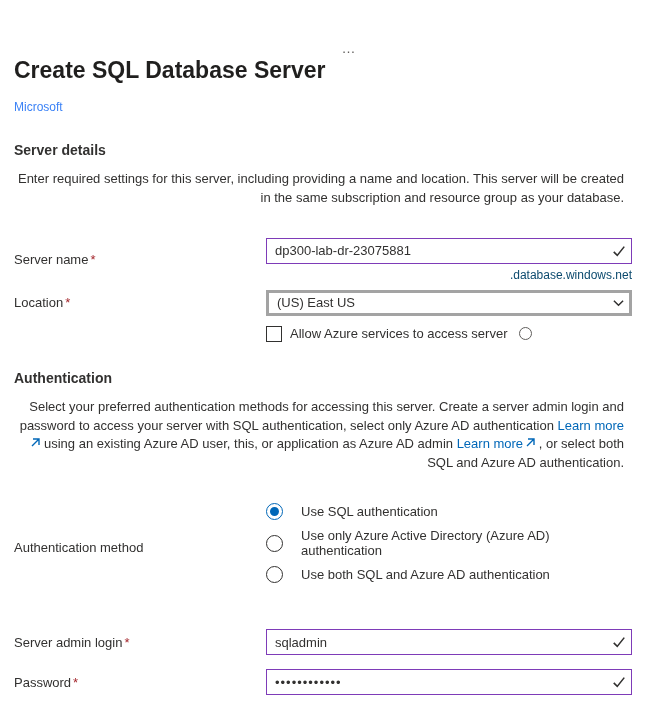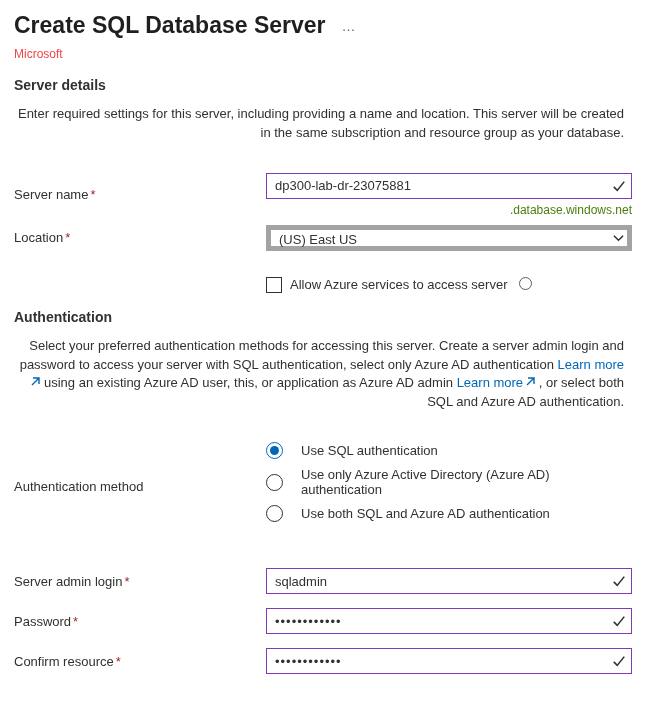--- a/index.html
+++ b/index.html
@@ -5,25 +5,25 @@
     * { box-sizing: border-box; margin: 0; padding: 0; }
     body {
       font-family: "Segoe UI", Arial, sans-serif;
       font-size: 13px;
       color: #323130;
       background: #fff;
       width: 646px;
       padding: 12px 14px 14px 14px;
     }
     .header-row { display: flex; align-items: center; gap: 16px; }
-    .page-title { font-size: 23px; font-weight: 600; color: #201f1e; }
+    .page-title { font-size: 23px; font-weight: 600; color: #201f1e; margin-top: 45px; }
     .ellipsis { color: #605e5c; font-size: 14px; letter-spacing: 1px; cursor: pointer; user-select: none; }
-    .subtitle { font-size: 12px; color: #ef4444; margin-top: 8px; }
-
-    .section-heading { font-size: 14px; font-weight: 600; color: #323130; margin-top: 16px; margin-bottom: 12px; }
+    .subtitle { font-size: 12px; color: #3b82f6; margin-top: 16px; }
+
+    .section-heading { font-size: 14px; font-weight: 600; color: #323130; margin-top: 28px; margin-bottom: 12px; }
     .section-desc { font-size: 13px; color: #323130; line-height: 1.45; max-width: 610px; text-align: right; }
 
     .form-row { display: flex; align-items: center; margin-top: 14px; }
     .form-row.tight { margin-top: 8px; }
     .label-col { width: 252px; font-size: 13px; color: #323130; }
     .req { color: #a4262c; margin-left: 2px; }
     .field-col { flex: 1; }
 
     .ti-wrap { position: relative; width: 100%; }
     .text-input {
@@ -34,38 +34,38 @@
       font-family: inherit;
       outline: none;
       background: #fff;
       color: #323130;
     }
     .check-icon {
       position: absolute; right: 6px; top: 50%; transform: translateY(-50%);
       width: 14px; height: 14px; stroke: #323130; stroke-width: 1.8;
     }
 
-    .suffix-text { text-align: right; font-size: 12px; color: #4d7c0f; margin-top: 4px; }
+    .suffix-text { text-align: right; font-size: 12px; color: #0c4a6e; margin-top: 4px; }
 
     .select-wrap { position: relative; width: 100%; }
     .select-input {
       width: 100%; height: 26px;
-      border: 5px solid #a3a3a3;
+      border: 3px solid #a3a3a3;
       padding: 2px 28px 2px 8px;
       font-size: 13px;
       background: #fff;
       color: #323130;
       cursor: pointer;
     }
     .chev-icon {
       position: absolute; right: 8px; top: 50%; transform: translateY(-50%);
       width: 11px; height: 11px; stroke: #323130; stroke-width: 1.6;
     }
 
-    .checkbox-row { display: flex; align-items: flex-start; gap: 8px; margin-top: 26px; margin-left: 252px; }
+    .checkbox-row { display: flex; align-items: center; gap: 8px; margin-top: 10px; margin-left: 252px; }
     .cbox { width: 16px; height: 16px; border: 1px solid #323130; background: #fff; cursor: pointer; }
     .cbox-label { font-size: 13px; }
     .info-icon { width: 13px; height: 13px; border: 1px solid #605e5c; border-radius: 50%; margin-left: 4px; cursor: pointer; }
 
     a.link { color: #0067b8; text-decoration: none; }
     .ext-icon { width: 10px; height: 10px; stroke: #0067b8; stroke-width: 1.4; display: inline-block; vertical-align: baseline; margin-left: 2px; }
 
     .radio-group { margin-left: 0; }
     .radio-row { display: flex; align-items: center; gap: 18px; margin-bottom: 8px; cursor: pointer; }
     .radio-outer {

